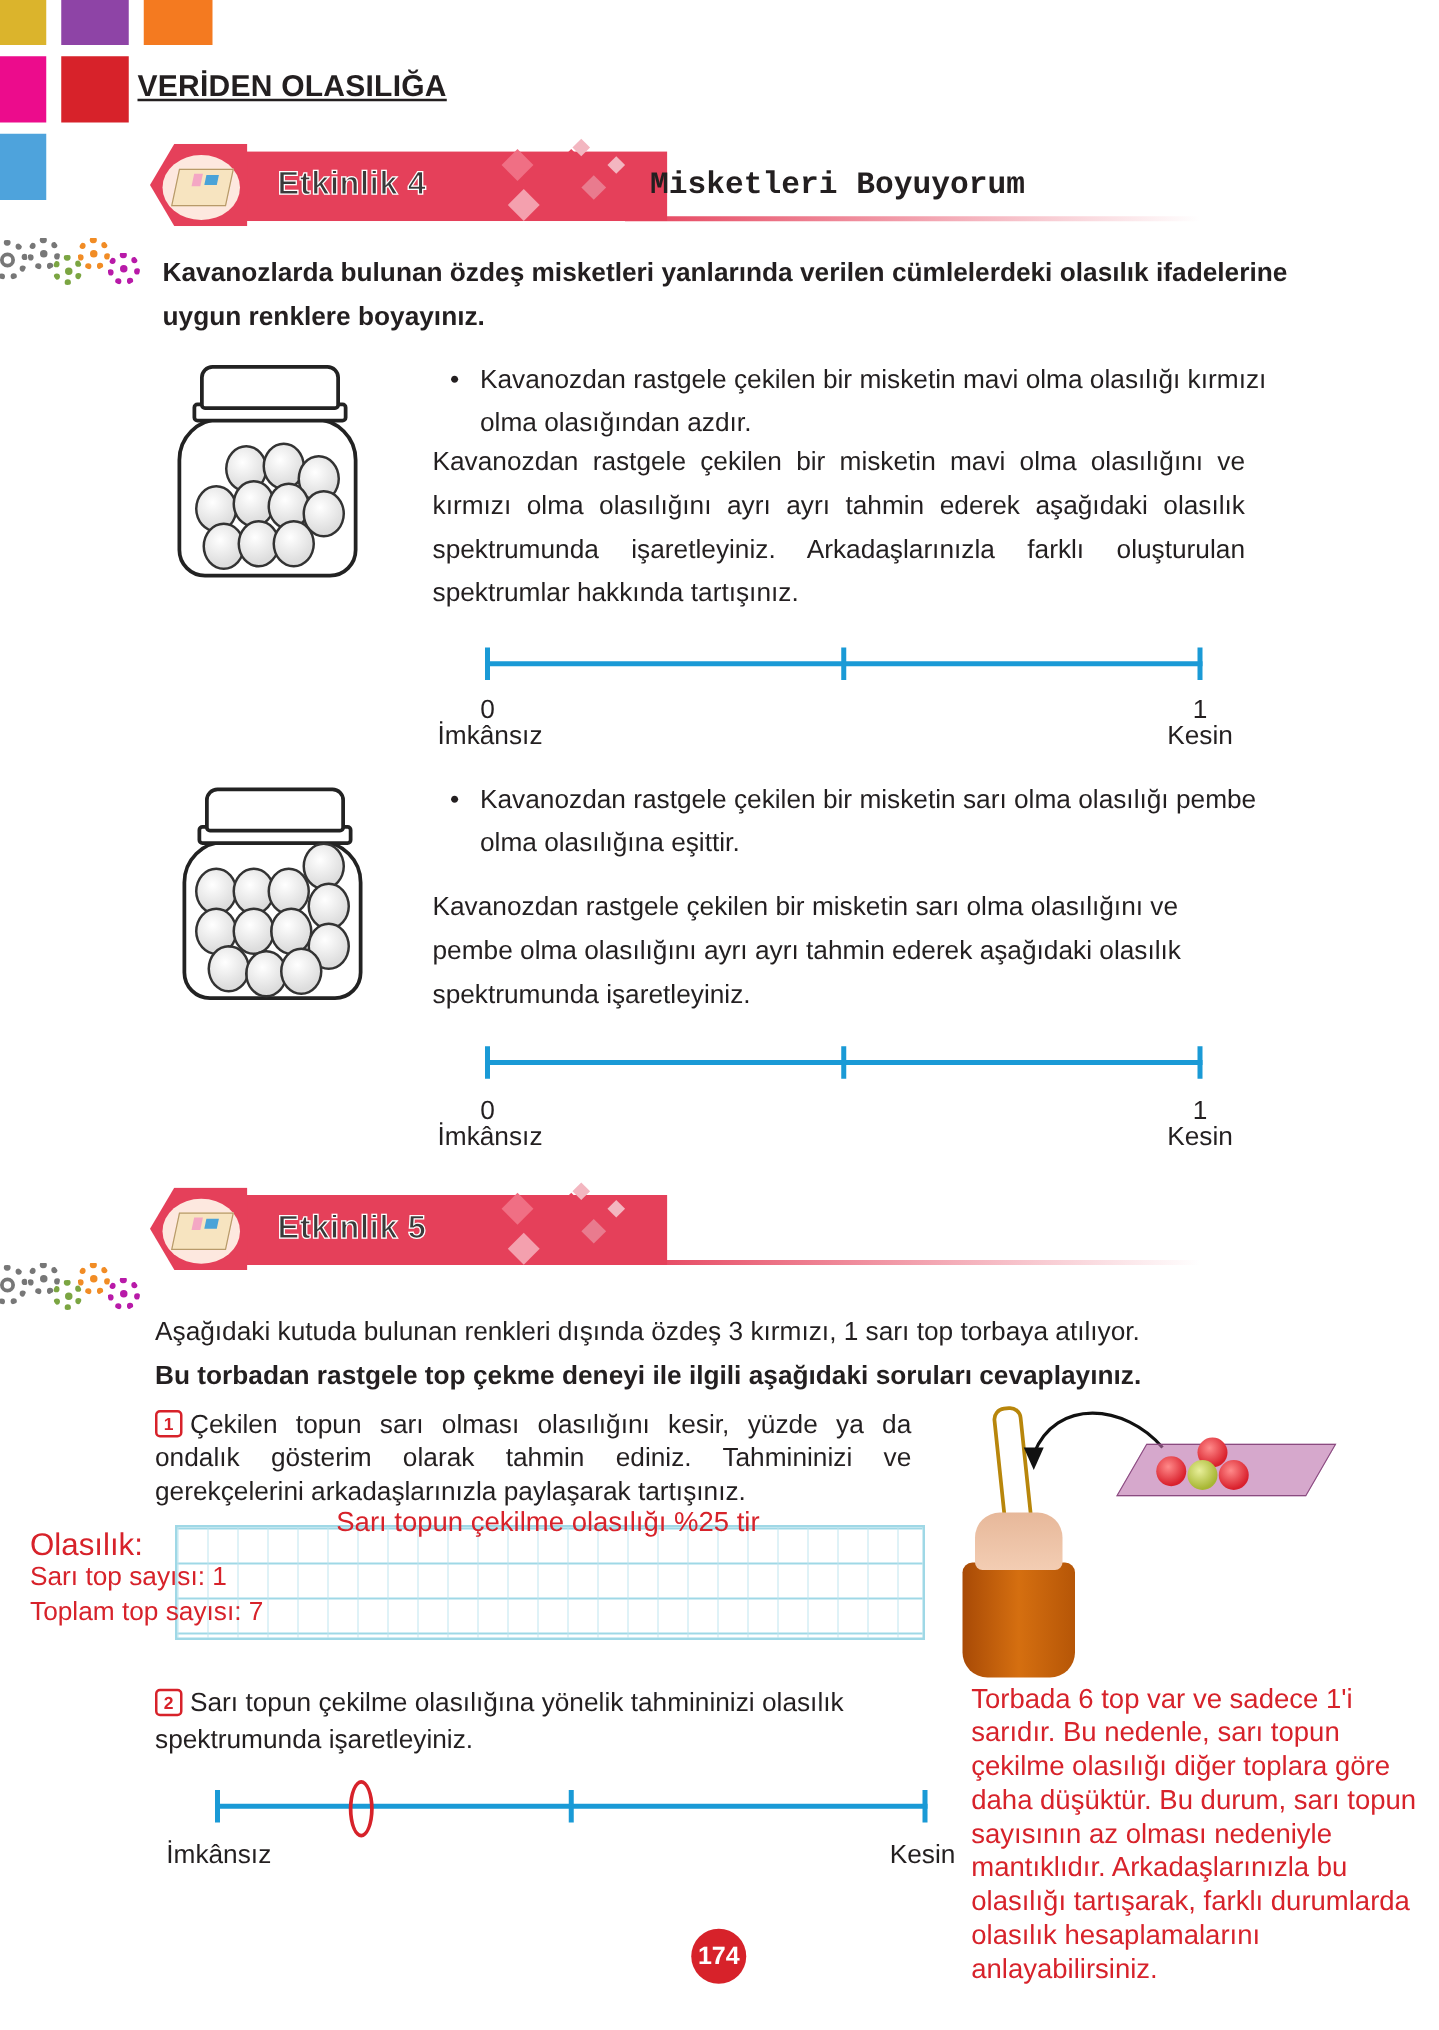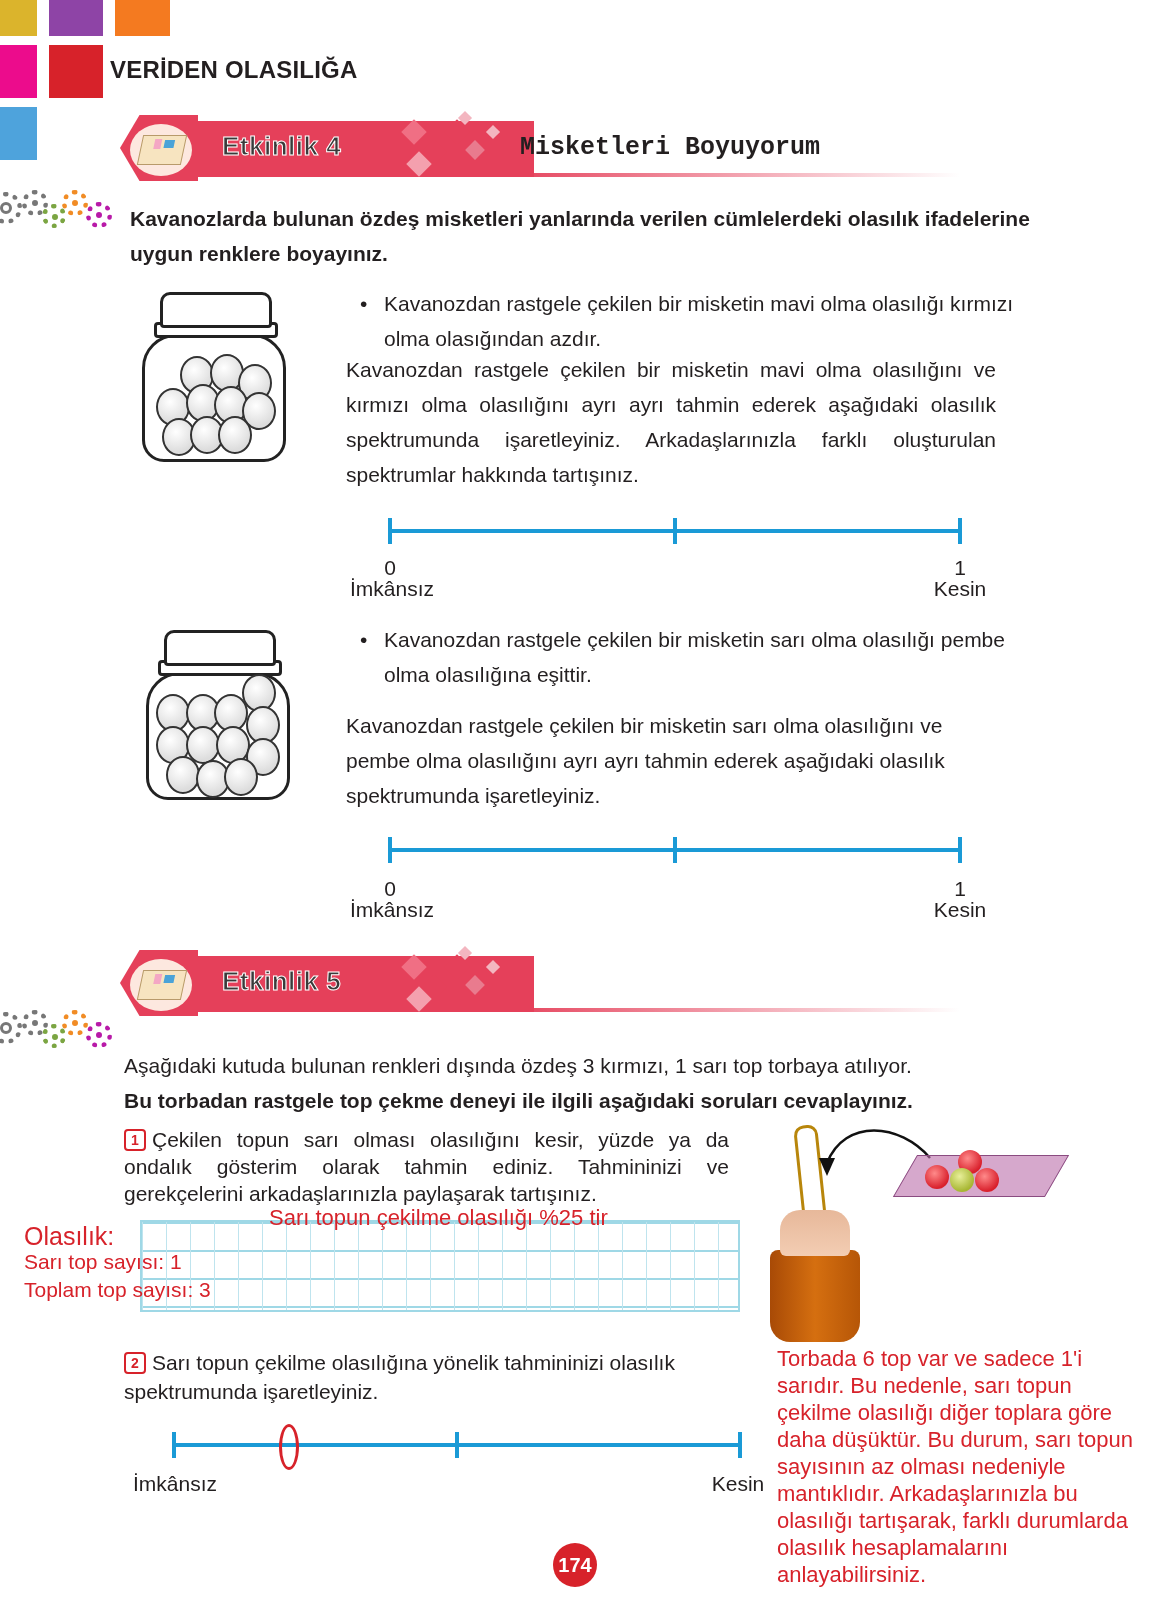--- a/index.html
+++ b/index.html
@@ -1,19 +1,19 @@
 <!DOCTYPE html>
 <html><head>
 <meta charset="utf-8">
 <style>
   html,body{margin:0;padding:0;background:#fff;}
   body{width:1151px;height:1624px;position:relative;overflow:hidden;font-family:"Liberation Sans",sans-serif;color:#231f20;}
   .abs{position:absolute;}
   .sq{position:absolute;}
-  .chapter{left:110px;top:56px;font-size:24px;font-weight:bold;letter-spacing:0.2px;}
+  .chapter{left:110px;top:56px;font-size:24px;font-weight:bold;letter-spacing:0.2px;text-decoration:underline;}
   .banner{position:absolute;left:120px;width:840px;height:68px;}
   .banner .band{position:absolute;left:14px;top:8px;height:56px;width:400px;background:#e5405a;clip-path:polygon(3% 0,100% 0,100% 100%,3% 100%,0 50%);}
   .banner .rule{position:absolute;left:380px;top:60px;height:4px;width:460px;background:linear-gradient(90deg,#e5405a,rgba(229,64,90,0));}
   .banner .hex{position:absolute;left:0;top:2px;width:78px;height:66px;background:#e5405a;clip-path:polygon(25% 0,100% 0,100% 100%,25% 100%,0 50%);}
   .banner .hexin{position:absolute;left:10px;top:9px;width:62px;height:52px;background:#fde8df;border-radius:50%;}
   .banner .book{position:absolute;left:20px;top:20px;width:42px;height:28px;background:#f7e4c0;border:1px solid #b89a6a;transform:skewX(-12deg);}
   .banner .book::after{content:"";position:absolute;left:22px;top:4px;width:10px;height:8px;background:#4aa3d8;}
   .banner .book::before{content:"";position:absolute;left:12px;top:3px;width:7px;height:10px;background:#f4a7c4;}
   .banner .num{position:absolute;left:102px;top:18px;font-size:26px;font-weight:bold;color:#3a3a3a;-webkit-text-stroke:1px #fff;letter-spacing:0.5px;}
   .banner .dia{position:absolute;width:18px;height:18px;background:#e5405a;transform:rotate(45deg);}
@@ -181,21 +181,21 @@
 <div class="abs bold" style="left:124px;top:1089px;font-size:21px;white-space:nowrap;">Bu torbadan rastgele top çekme deneyi ile ilgili aşağıdaki soruları cevaplayınız.</div>
 
 <div class="abs" style="left:124px;top:1126px;width:605px;font-size:21px;line-height:27px;text-align:justify;">
   <span class="qnum">1</span><span>Çekilen topun sarı olması olasılığını kesir, yüzde ya da ondalık gösterim olarak tahmin ediniz. Tahmininizi ve gerekçelerini arkadaşlarınızla paylaşarak tartışınız.</span>
 </div>
 
 <div class="grid" style="left:140px;top:1220px;width:596px;height:88px;"></div>
 <div class="abs red" style="left:257px;top:1205px;font-size:22px;white-space:nowrap;margin-left:12px;">Sarı topun çekilme olasılığı %25 tir</div>
 <div class="abs red" style="left:24px;top:1222px;font-size:25px;">Olasılık:</div>
 <div class="abs red" style="left:24px;top:1250px;font-size:21px;">Sarı top sayısı: 1</div>
-<div class="abs red" style="left:24px;top:1278px;font-size:21px;">Toplam top sayısı: 3</div>
+<div class="abs red" style="left:24px;top:1278px;font-size:21px;">Toplam top sayısı: 7</div>
 
 <div class="abs" style="left:124px;top:1348px;width:605px;font-size:21px;line-height:29px;">
   <span class="qnum">2</span><span>Sarı topun çekilme olasılığına yönelik tahmininizi olasılık spektrumunda işaretleyiniz.</span>
 </div>
 
 <div class="spectrum" style="left:172px;top:1430px;width:570px;">
   <div class="line"></div>
   <div class="tick" style="left:0;"></div>
   <div class="tick" style="left:283px;"></div>
   <div class="tick" style="right:0;"></div>

